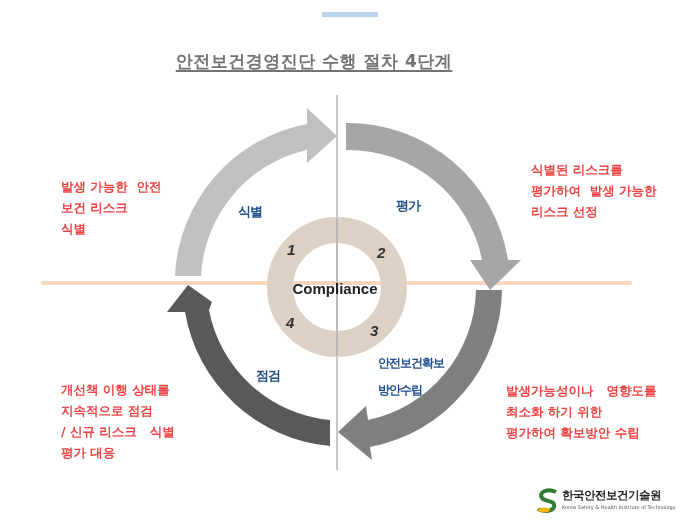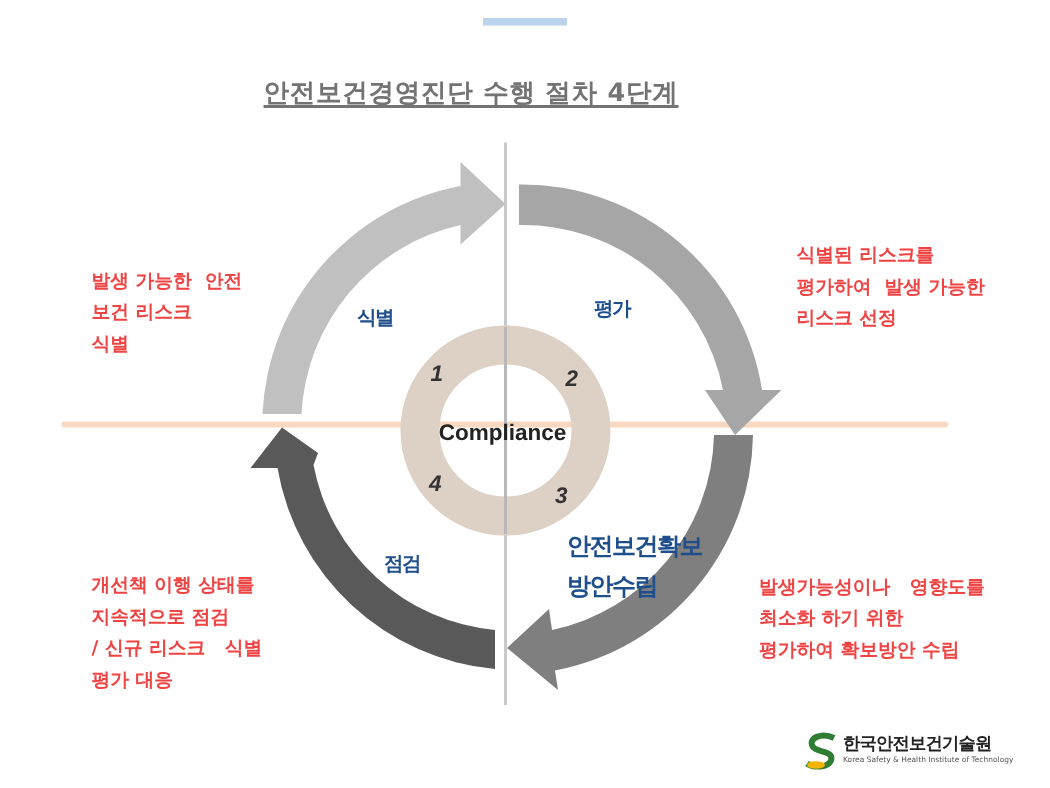--- a/index.html
+++ b/index.html
@@ -73,21 +73,21 @@
 </svg>
 
 <div class="num" style="left:287px;top:241px;">1</div>
 <div class="num" style="left:377px;top:244px;">2</div>
 <div class="num" style="left:370px;top:322px;">3</div>
 <div class="num" style="left:286px;top:314px;">4</div>
 <div class="compliance">Compliance</div>
 
 <div class="stage-label" style="left:238px;top:203px;">식별</div>
 <div class="stage-label" style="left:396px;top:197px;">평가</div>
-<div class="stage-label" style="left:378px;top:350px;line-height:27px;white-space:pre;font-size:16px;">안전보건확보
+<div class="stage-label" style="left:378px;top:350px;line-height:27px;white-space:pre;font-size:12px;">안전보건확보
 방안수립</div>
 <div class="stage-label" style="left:256px;top:367px;">점검</div>
 
 <div class="desc" style="left:45px;top:176px;">발생 가능한  안전
 보건 리스크
 식별</div>
 <div class="desc" style="left:515px;top:159px;">식별된 리스크를
 평가하여  발생 가능한
 리스크 선정</div>
 <div class="desc" style="left:490px;top:380px;">발생가능성이나   영향도를

